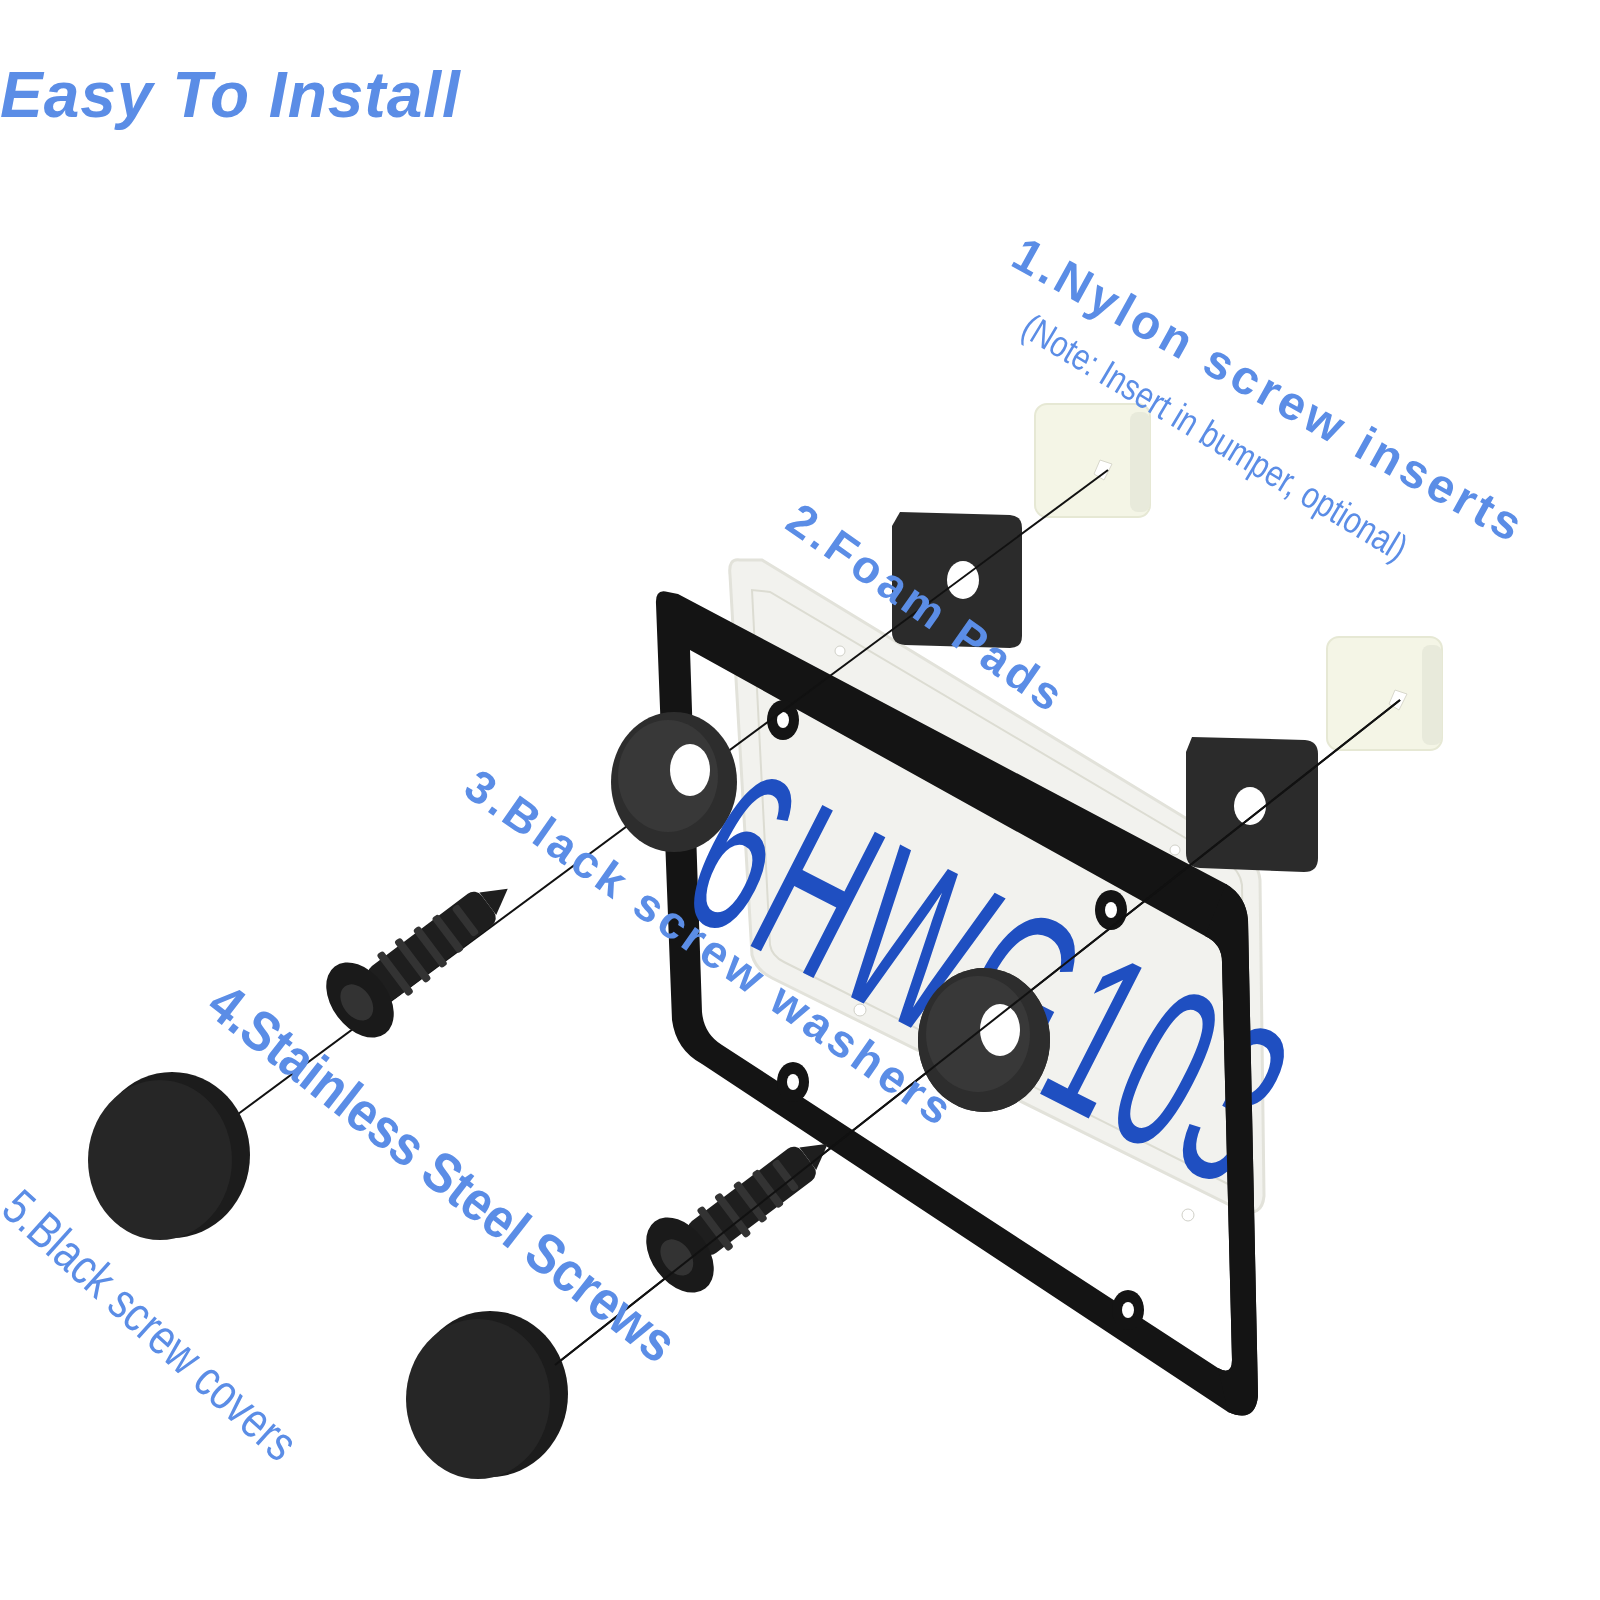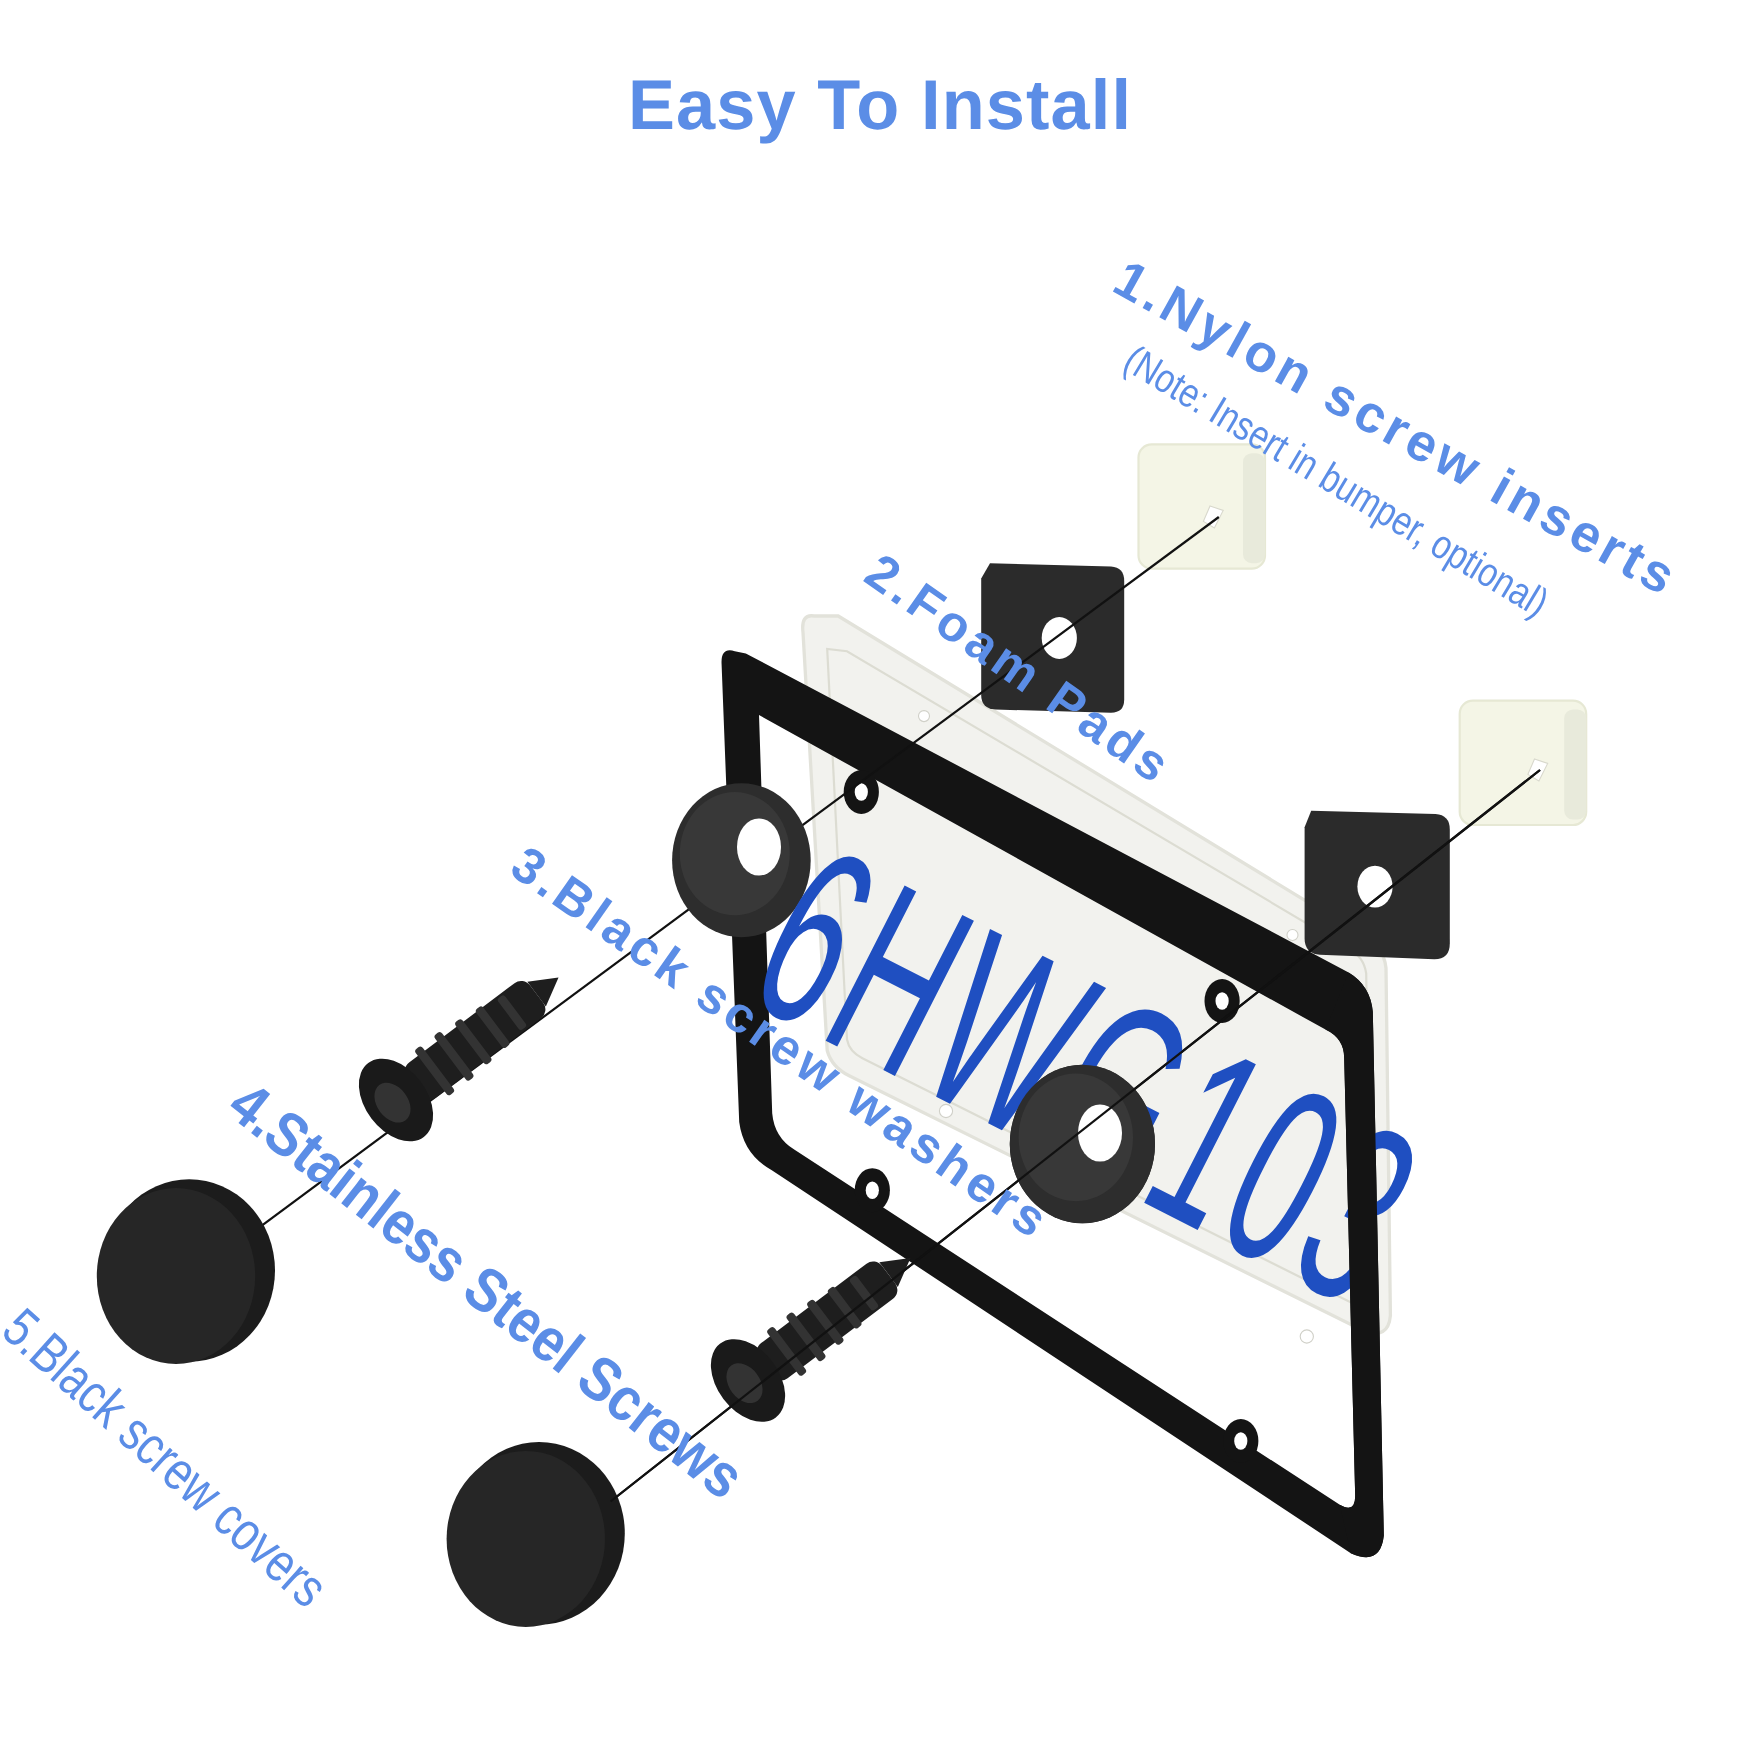--- a/index.html
+++ b/index.html
@@ -1,17 +1,17 @@
 <!DOCTYPE html>
 <html><head>
 <meta charset="utf-8">
 <style>
   html, body { margin: 0; padding: 0; background: #ffffff; }
   body { width: 1600px; height: 1600px; position: relative; overflow: hidden; font-family: "Liberation Sans", "DejaVu Sans", sans-serif; }
-  .title { position: absolute; left: 0; top: 58px; width: 1600px; text-align: center; font-size: 64px; font-weight: bold; letter-spacing: 1px; }
+  .title { position: absolute; left: 0; top: 58px; width: 1600px; text-align: left; font-size: 64px; font-weight: bold; letter-spacing: 1px; font-style: italic; }
   .scene { position: absolute; left: 0; top: 0; width: 1600px; height: 1600px; }
   .label { position: absolute; white-space: nowrap; font-weight: bold; transform-origin: 0 0; }
   .label-1 { left: 1030px; top: 226px; font-size: 48px; transform: rotate(29deg); letter-spacing: 4px; }
   .label-1n { left: 1036px; top: 306px; font-size: 37px; font-weight: normal; transform: rotate(31deg) scaleX(0.82); }
   .label-2 { left: 808px; top: 492px; font-size: 46px; transform: rotate(35deg); letter-spacing: 4px; }
   .label-3 { left: 486px; top: 758px; font-size: 46px; transform: rotate(35deg); letter-spacing: 4px; }
   .label-4 { left: 236px; top: 970px; font-size: 56px; transform: rotate(38deg) scaleX(0.88); }
   .label-5 { left: 30px; top: 1178px; font-size: 50px; font-weight: normal; transform: rotate(42deg) scaleX(0.8); }
   .plate-text { position: absolute; left: 770px; top: 718px; font-size: 230px; font-family: "Liberation Sans Narrow", "Liberation Sans", sans-serif; transform-origin: 0 0; transform: rotate(27deg) scaleX(0.55); letter-spacing: 10px; }
 </style>

